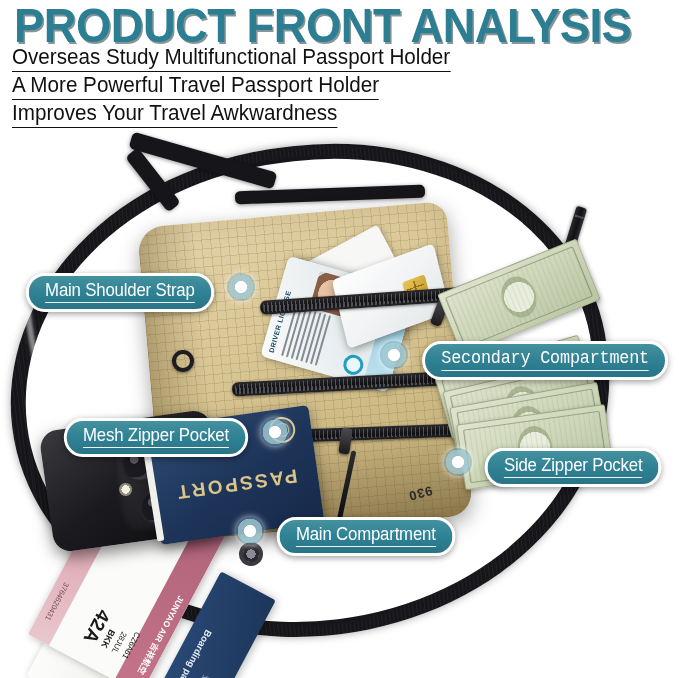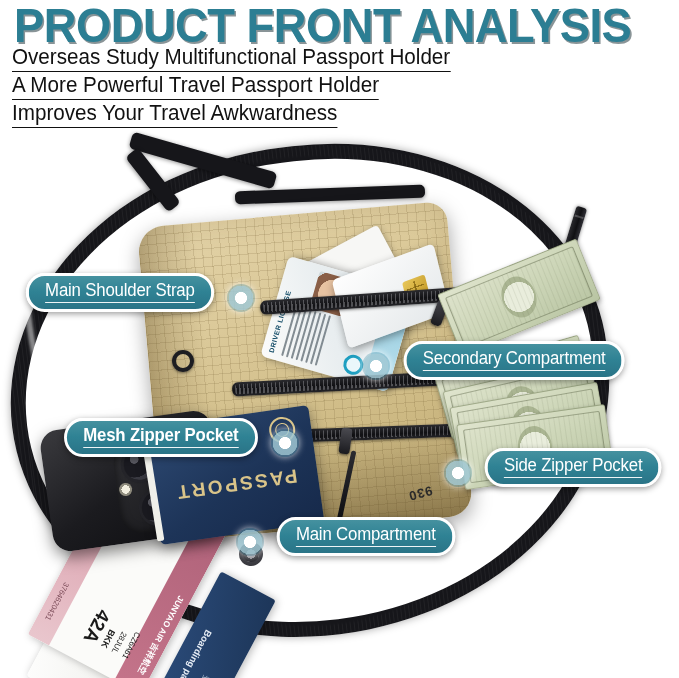--- a/index.html
+++ b/index.html
@@ -402,21 +402,21 @@
     position: absolute; left: 408px; top: 358px;
     font-size: 13px; font-weight: bold; color: #2a2a2a;
     transform: rotate(165deg);
     letter-spacing: 1px;
   }
 
   
   .callout {
     position: absolute;
     display: flex;
-    align-items: flex-end;
+    align-items: flex-start;
     gap: 9px;
     z-index: 40;
   }
   .pill {
     display: inline-flex;
     align-items: center;
     justify-content: center;
     background: linear-gradient(180deg,#45919f 0%, #2f8294 48%, #2a7487 100%);
     color: #ffffff;
     border-radius: 999px;
@@ -435,22 +435,22 @@
   }
   .dot {
     width: 28px; height: 28px;
     border-radius: 50%;
     background: radial-gradient(circle at 50% 50%, #ffffff 0 30%, rgba(160,200,212,.85) 31% 62%, rgba(120,175,192,.45) 63% 100%);
     box-shadow: 0 0 7px rgba(255,255,255,.75);
     flex: 0 0 auto;
   }
 
   .c-main-strap      { left: 22px;  top: 145px; }
-  .c-secondary       { left: 362px; top: 213px; }
-  .c-mesh            { left: 60px;  top: 290px; font-weight: bold; }
+  .c-secondary       { left: 380px; top: 213px; font-family: Liberation Mono, monospace; }
+  .c-mesh            { left: 60px;  top: 290px; }
   .c-side-zip        { left: 444px; top: 320px; }
   .c-main-comp       { left: 236px; top: 389px; }
 </style>
 </head>
 <body>
 
 <div id="page">
 
   <div class="header">
     <div class="title">PRODUCT FRONT ANALYSIS</div>

